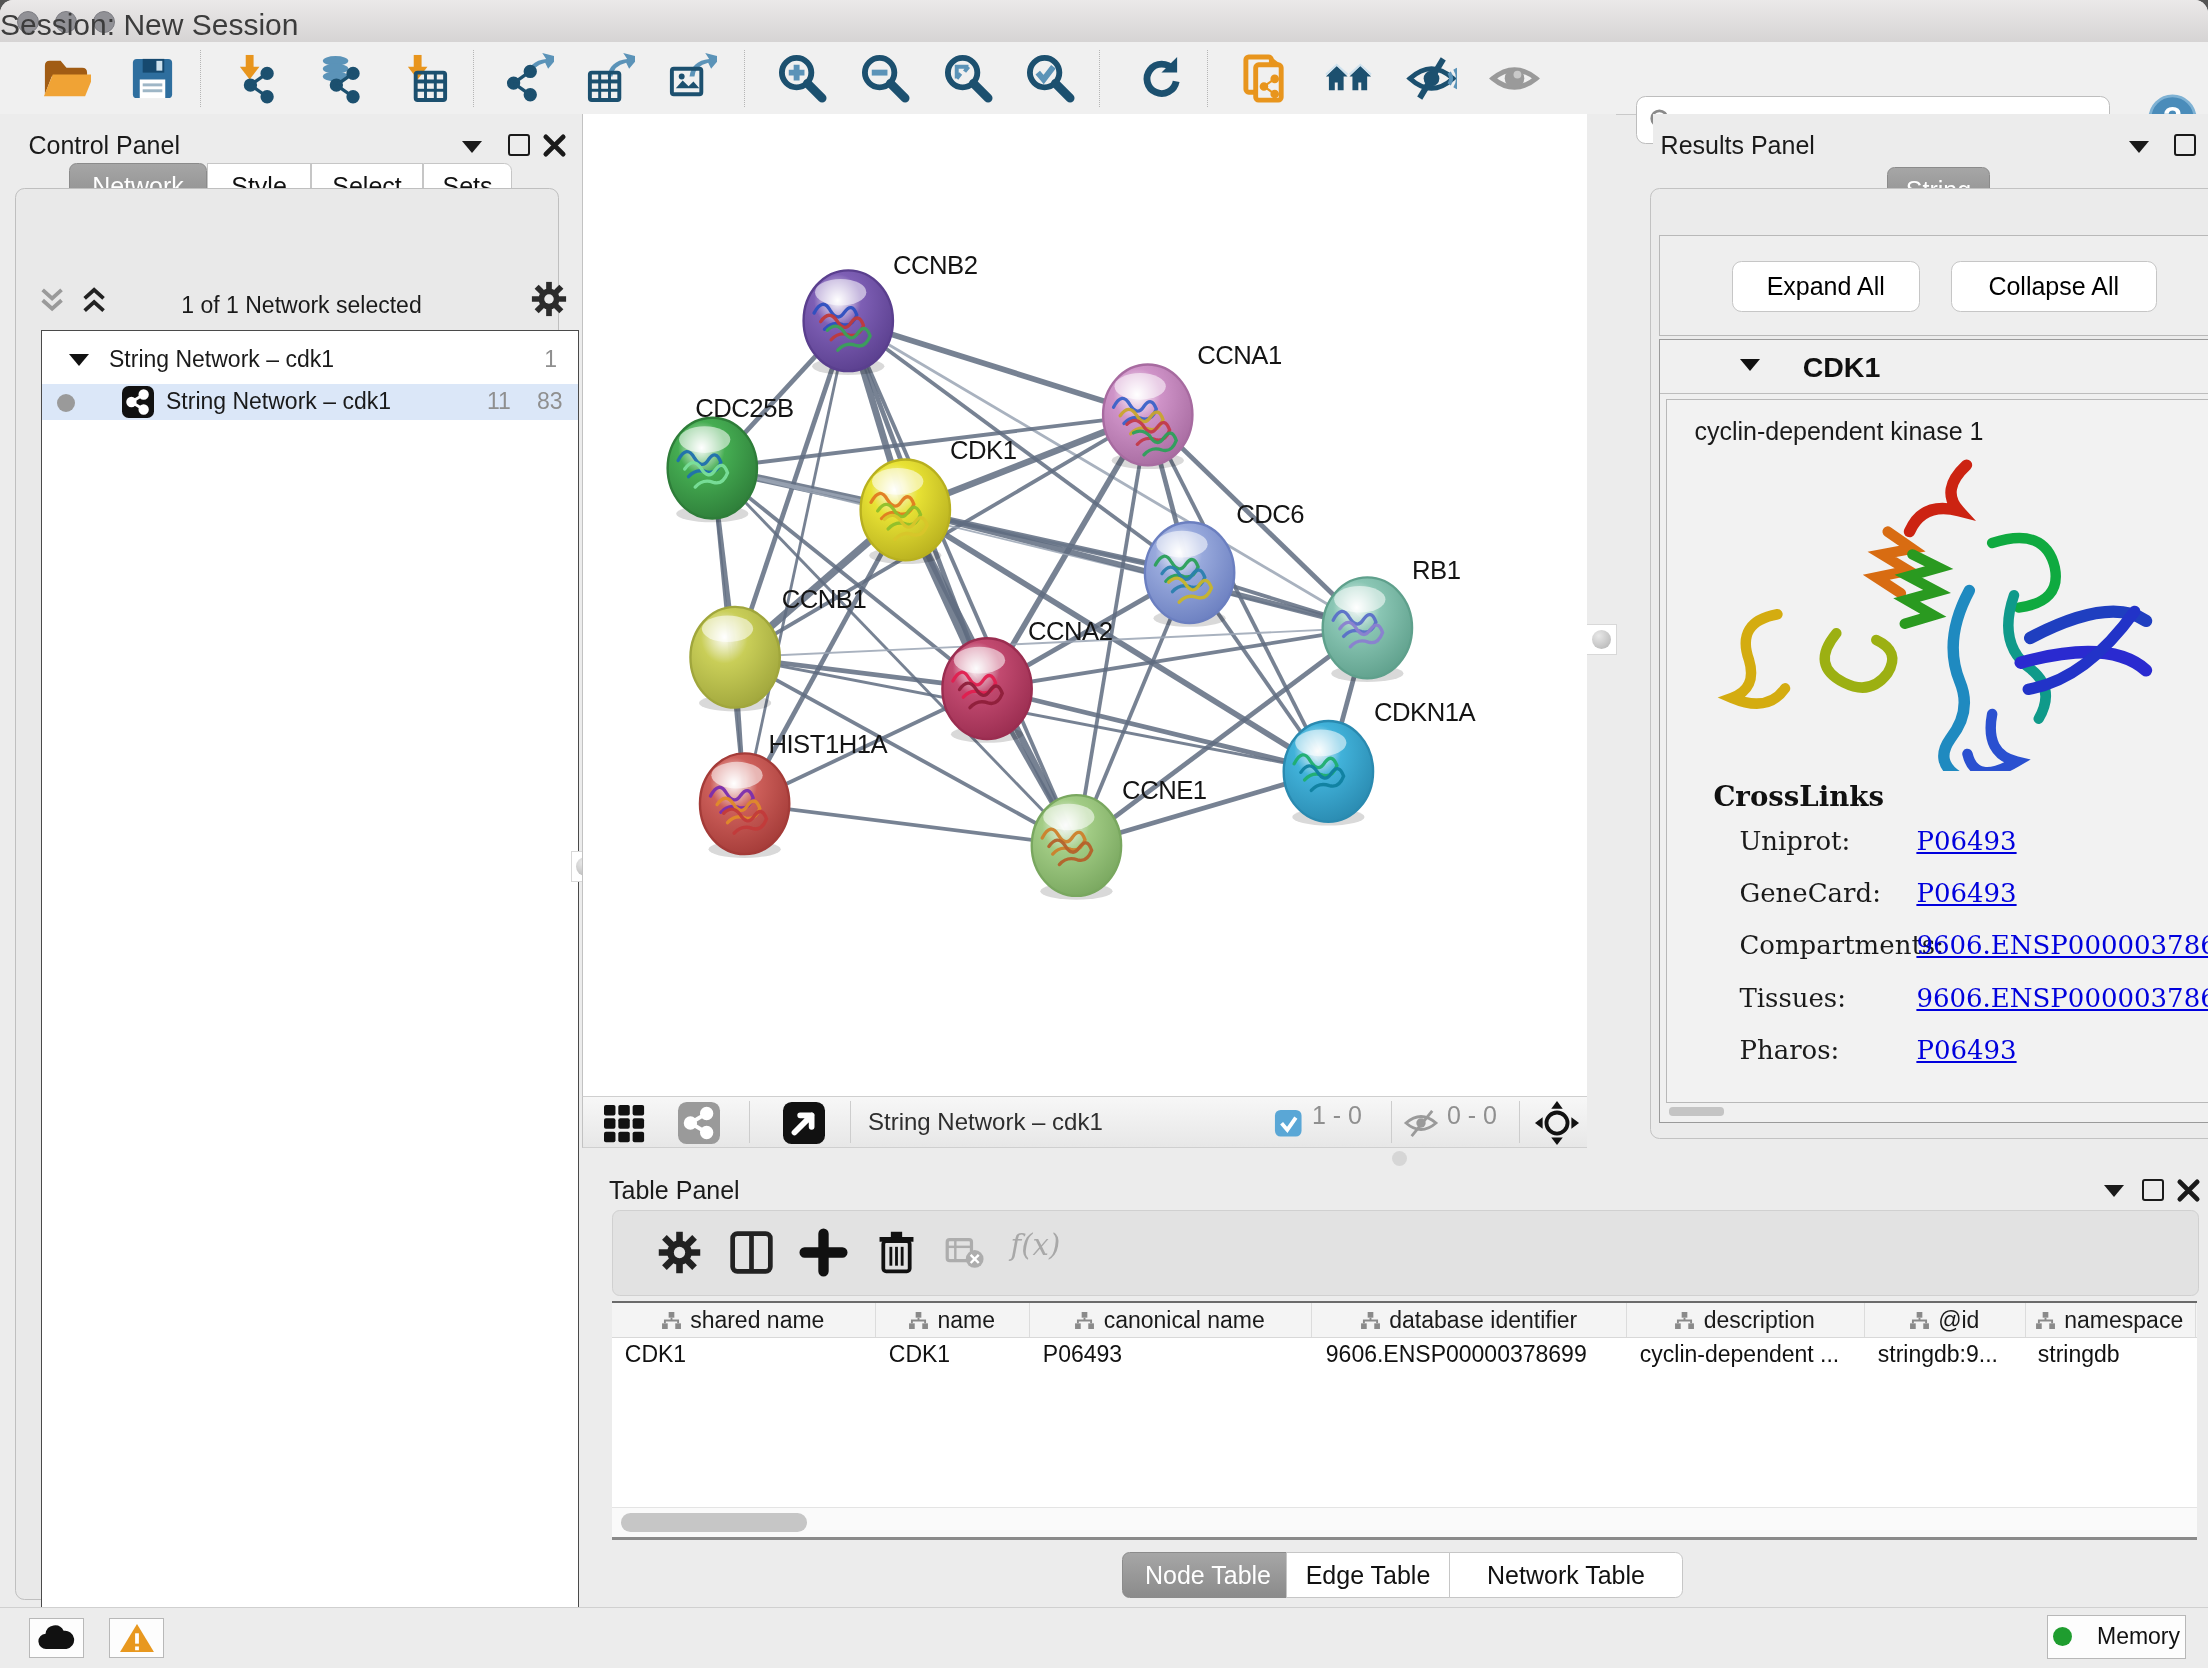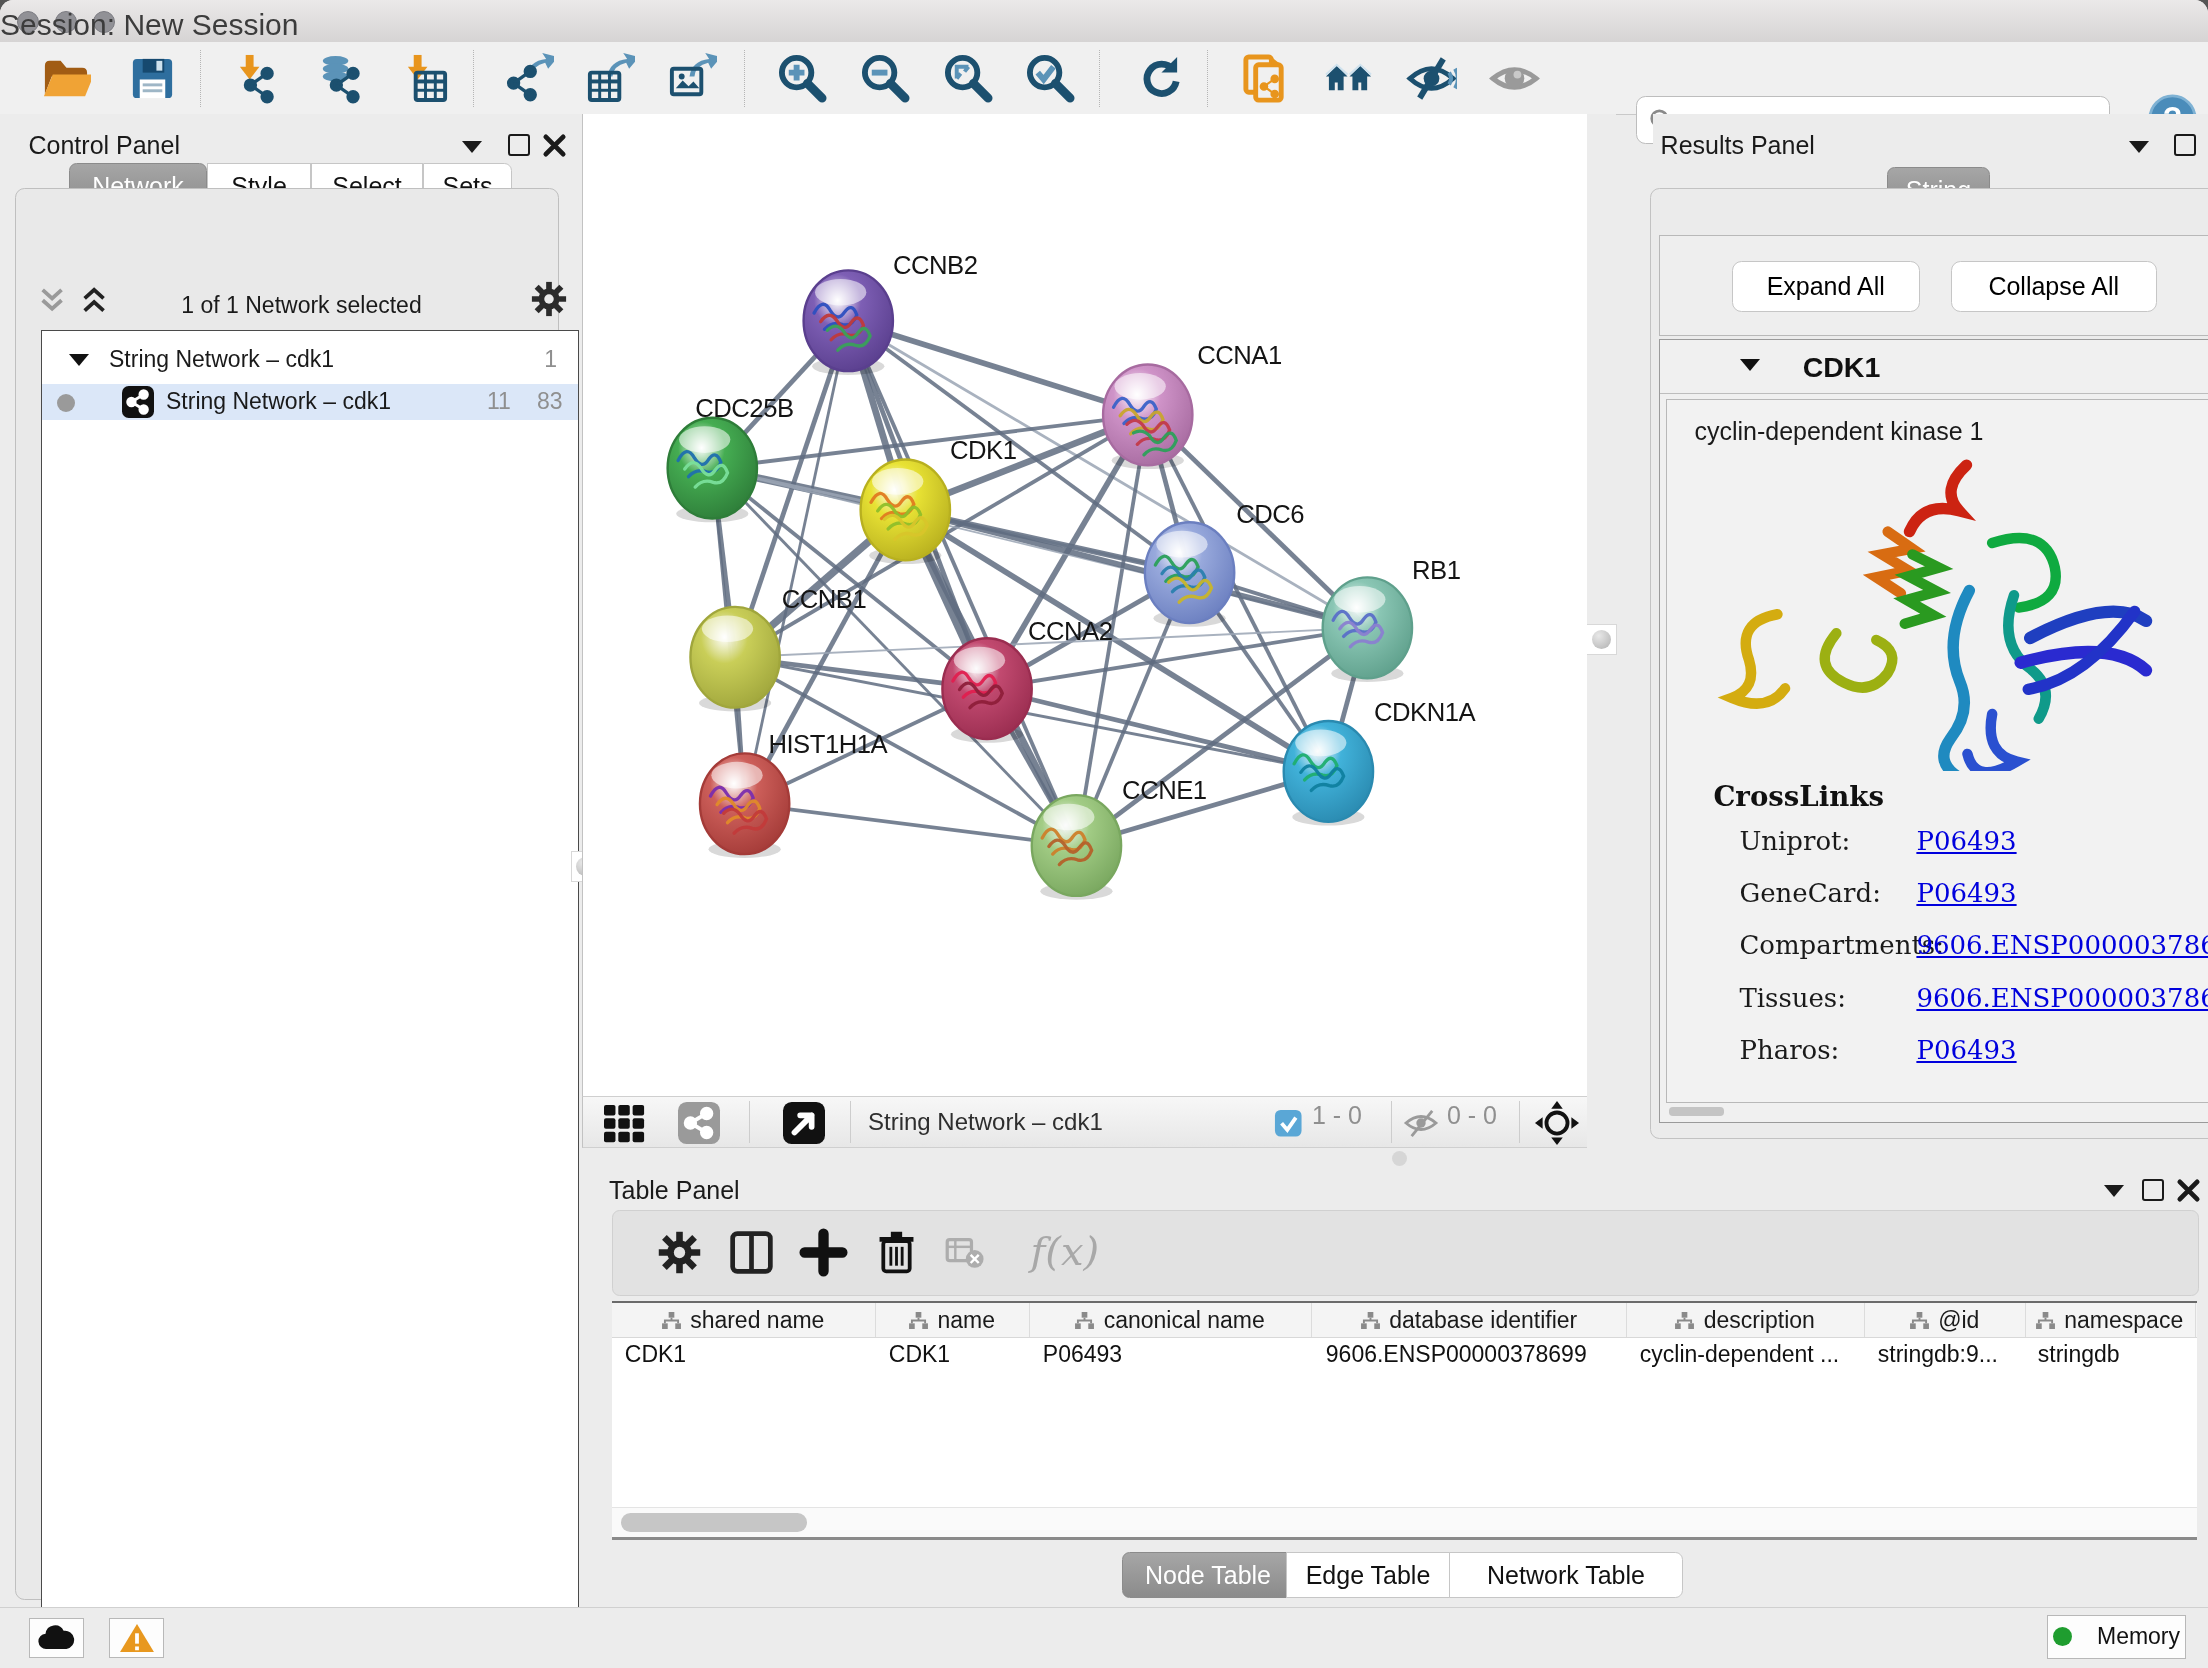--- a/index.html
+++ b/index.html
@@ -777,21 +777,21 @@
             <line x1="32" y1="20" x2="32" y2="40"></line>
           </g>
       </svg>
       <svg class="tp-icon" style="left:331px;width:42px" viewBox="0 0 52 52">
         <rect x="4" y="10" width="30" height="26" rx="3" fill="none" stroke="#adadad" stroke-width="4"></rect>
         <line x1="4" y1="19" x2="34" y2="19" stroke="#adadad" stroke-width="3"></line>
         <line x1="14" y1="10" x2="14" y2="36" stroke="#adadad" stroke-width="3"></line>
         <circle cx="38" cy="34" r="11" fill="#adadad"></circle>
         <path d="M33 29 l10 10 M43 29 l-10 10" stroke="#fff" stroke-width="3"></path>
       </svg>
-      <div class="tp-icon" style="left:418px;width:86px;font-family:'DejaVu Serif',serif;font-style:italic;font-size:40px;color:#a8a8a8">f(x)</div>
+      <div class="tp-icon" style="left:398px;width:86px;font-family:'DejaVu Serif',serif;font-style:italic;font-size:29px;color:#a8a8a8">f(x)</div>
     </div>
     <div id="tp-table">
       <div id="tp-header">
           <div class="th-cell" style="left: 0px; width: 264px;">
             <svg width="19" height="17" viewBox="0 0 20 18">
               <g fill="#8a8a8a">
                 <rect x="7" y="0" width="6" height="6"></rect>
                 <rect x="0" y="12" width="6" height="6"></rect>
                 <rect x="14" y="12" width="6" height="6"></rect>
                 <path d="M10 6 v3 M3 12 v-3 h14 v3" stroke="#8a8a8a" stroke-width="2" fill="none"></path>

